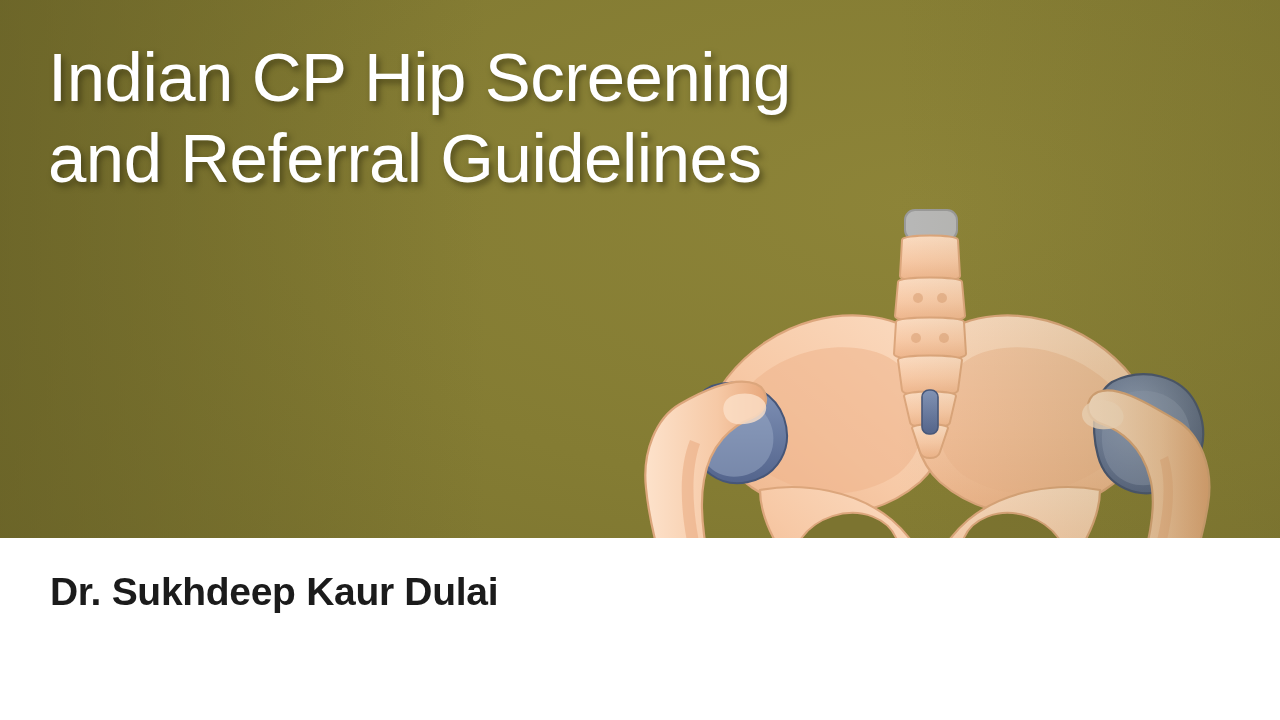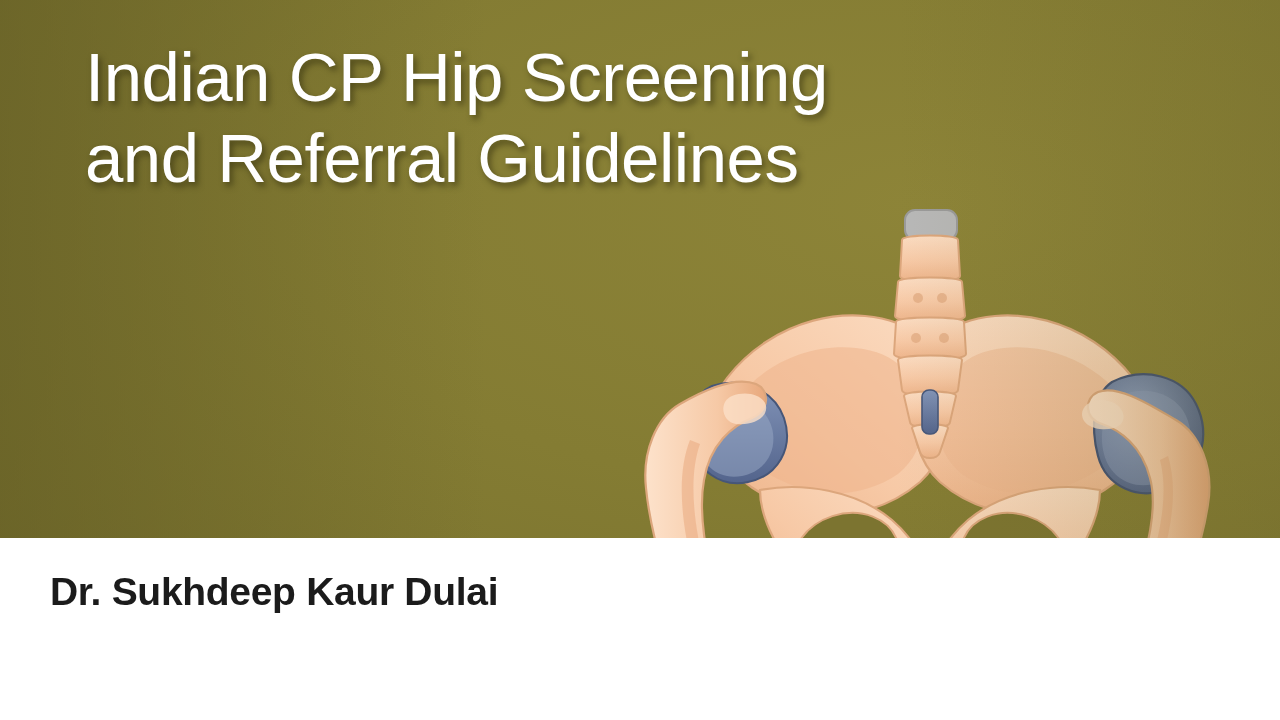--- a/index.html
+++ b/index.html
@@ -38,21 +38,20 @@
     left: 48px;
     top: 38px;
     width: 980px;
     color: #ffffff;
     font-size: 69px;
     line-height: 1.17;
     font-weight: 500;
     letter-spacing: -0.5px;
     text-shadow: 3px 4px 6px rgba(40,36,10,0.55);
     white-space: pre-line;
-    margin-left: 37px;
   }
   
   .footer {
     position: absolute;
     left: 0;
     top: 538px;
     width: 1280px;
     height: 182px;
     background: #ffffff;
     text-align: center;

